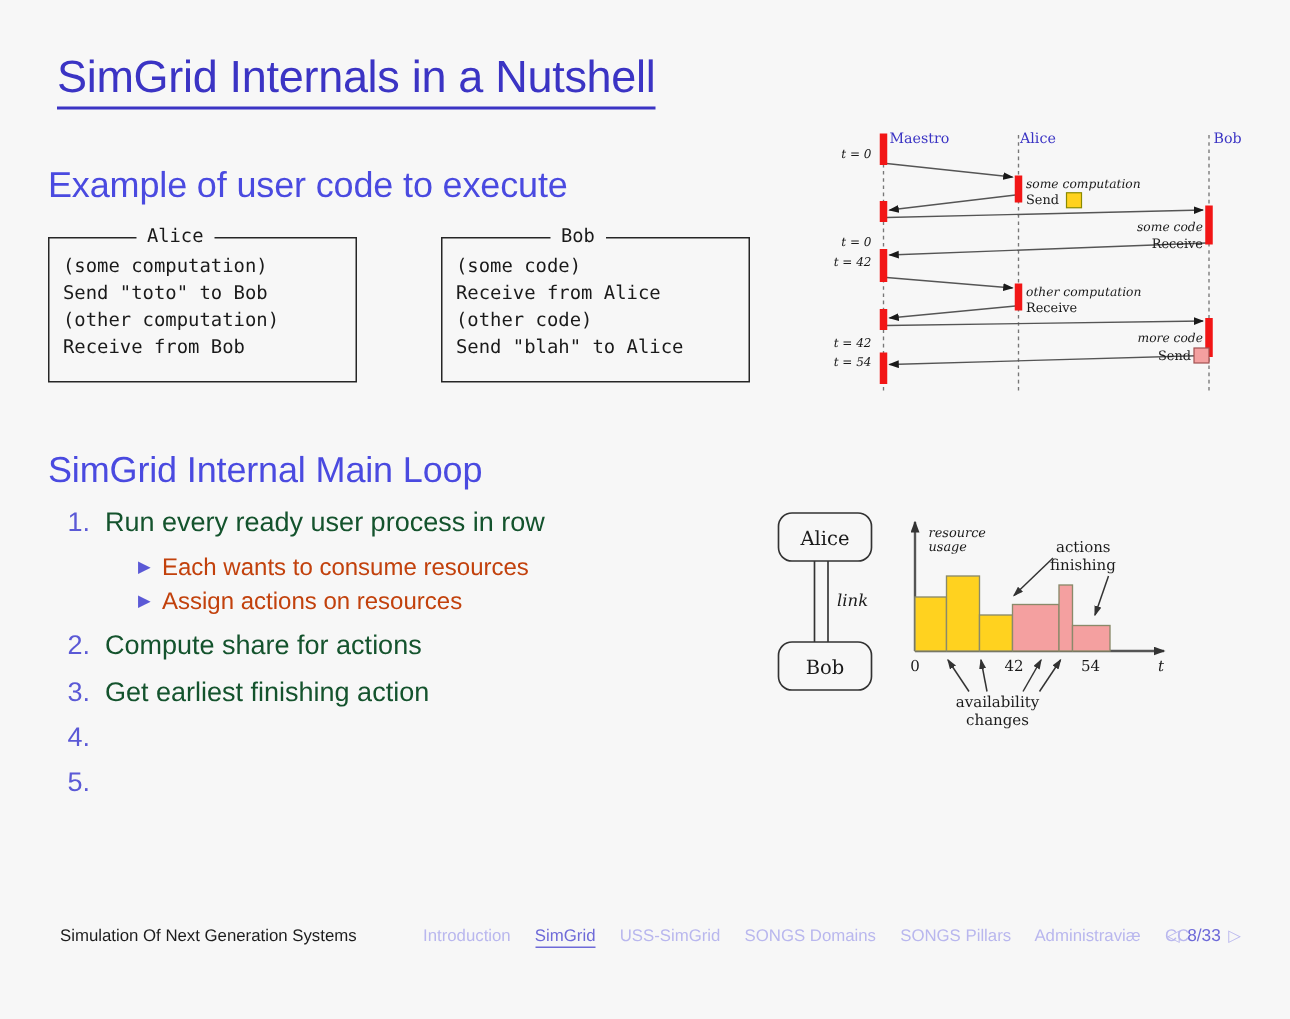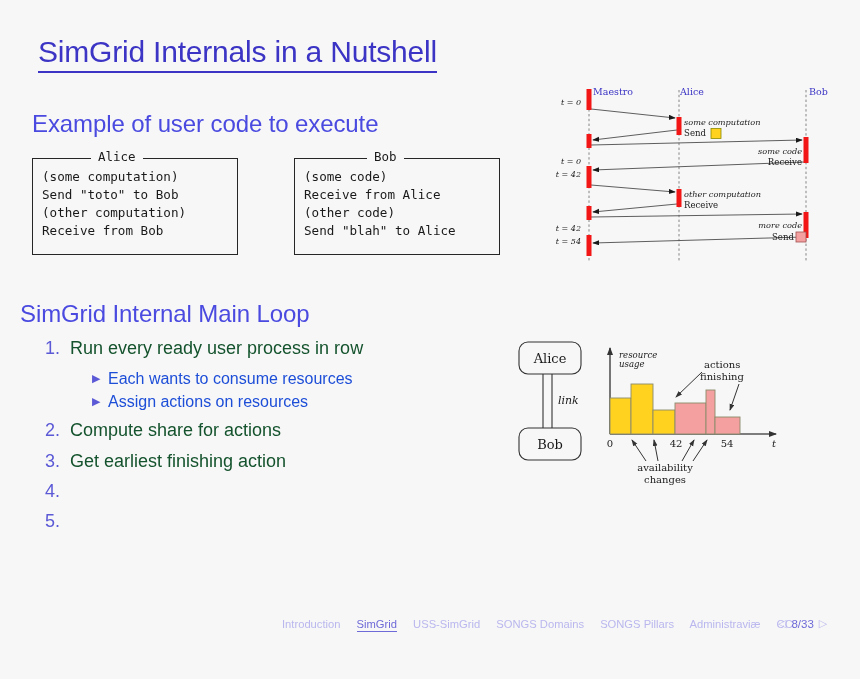--- a/index.html
+++ b/index.html
@@ -26,21 +26,21 @@
 
   
   .section-head{
     position:absolute;
     font-size:24px;
     color:#4a4ae0;
     font-weight:normal;
     letter-spacing:-0.1px;
   }
   #head-example{left:32px;top:110px;}
-  #head-mainloop{left:20px;top:300px;}
+  #head-mainloop{left:32px;top:300px;}
 
   
   .codebox{
     position:absolute;
     border:1.4px solid #262626;
     background:transparent;
     box-sizing:border-box;
   }
   .codebox .cb-title{
     position:absolute;
@@ -72,21 +72,21 @@
     color:#5b59d6;font-size:18px;width:30px;flex:0 0 30px;
     text-align:right;padding-right:10px;box-sizing:border-box;
   }
   .li1 .txt{color:#14532d;font-size:18px;line-height:1.2;}
   .sublist{margin:5px 0 9px 0;}
   .li2{display:flex;align-items:baseline;margin:0 0 4px 0;padding-left:52px;}
   .li2 .bullet{
     color:#5b59d6;font-size:11px;width:16px;flex:0 0 16px;line-height:1;
     transform:translateY(-2px);
   }
-  .li2 .txt{color:#1d4ed8;font-size:16px;line-height:1.2;}
+  .li2 .txt{color:#c2410c;font-size:16px;line-height:1.2;}
 
   
   #fig-seq{position:absolute;left:548px;top:84px;width:300px;height:182px;}
   #fig-link{position:absolute;left:505px;top:336px;width:90px;height:130px;}
   #fig-chart{position:absolute;left:594px;top:336px;width:205px;height:152px;}
   #fig-seq svg,#fig-link svg,#fig-chart svg{display:block;width:100%;height:100%;}
 
   
   #footer{position:absolute;left:0;right:0;top:616px;height:26px;}
   #footer-title{
@@ -290,20 +290,21 @@
       <g stroke="#333" stroke-width="1" marker-end="url(#arrT)">
         <line x1="52" y1="125" x2="38" y2="104"></line>
         <line x1="64" y1="125" x2="60" y2="104"></line>
         <line x1="88" y1="125" x2="100" y2="104"></line>
         <line x1="99" y1="125" x2="113" y2="104"></line>
       </g>
     </svg>
   </div>
 
   <div id="footer">
+    <div id="footer-title">Simulation Of Next Generation Systems</div>
     <div id="footer-nav">
       <span class="navitem">Introduction</span>
       <span class="navitem active">SimGrid</span>
       <span class="navitem">USS-SimGrid</span>
       <span class="navitem">SONGS Domains</span>
       <span class="navitem">SONGS Pillars</span>
       <span class="navitem">Administraviæ</span>
       <span class="navitem">CC</span>
     </div>
     <div id="footer-page">

